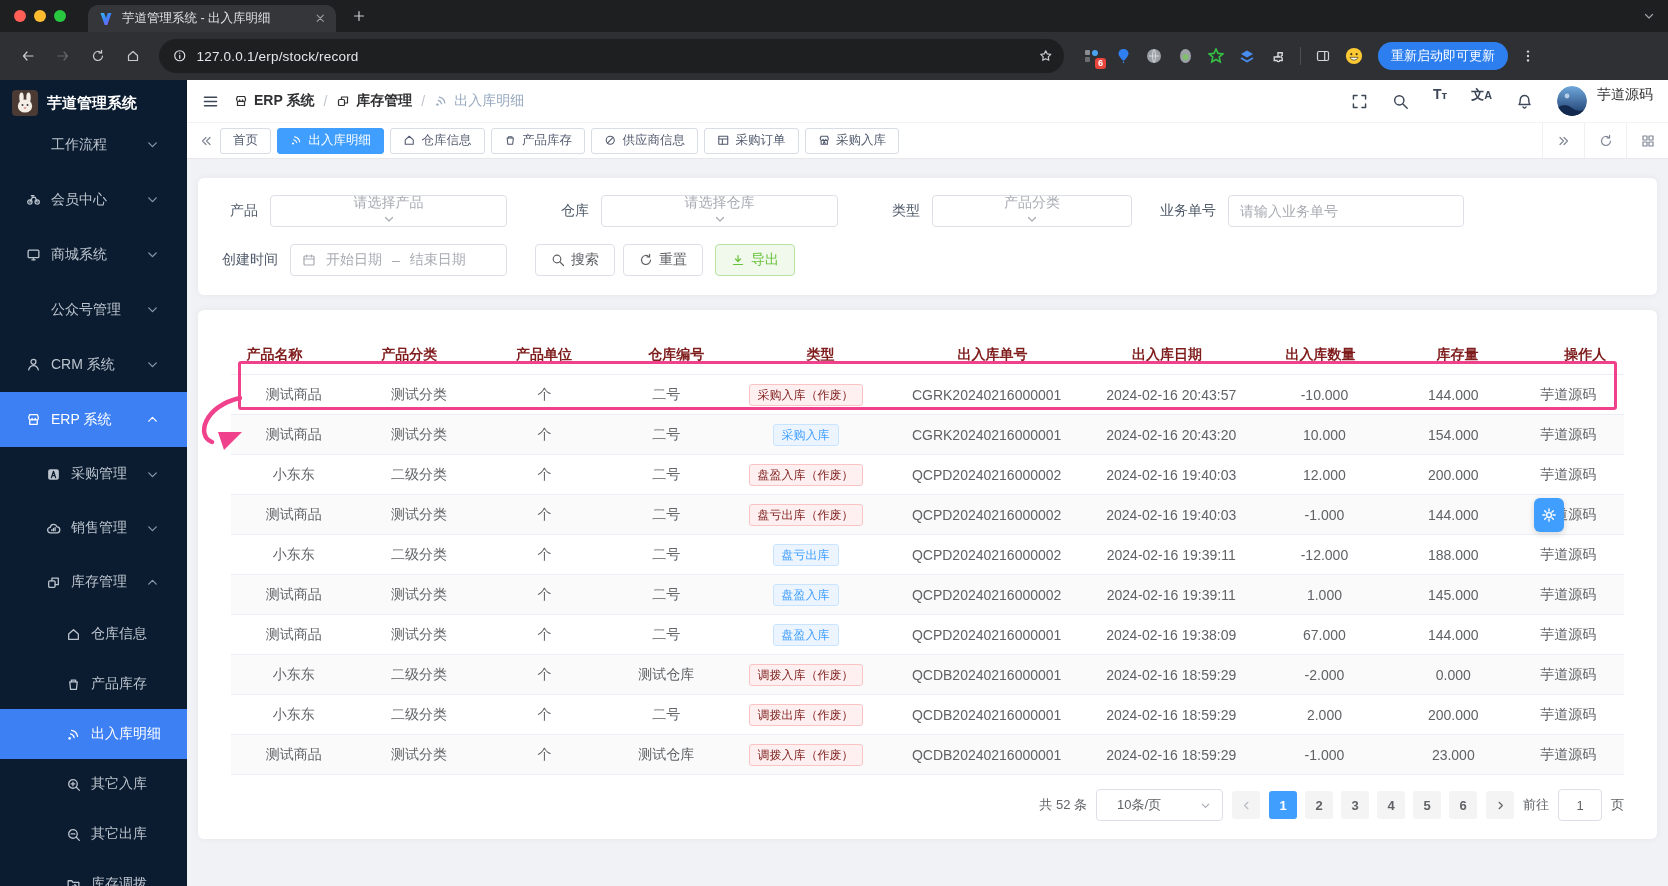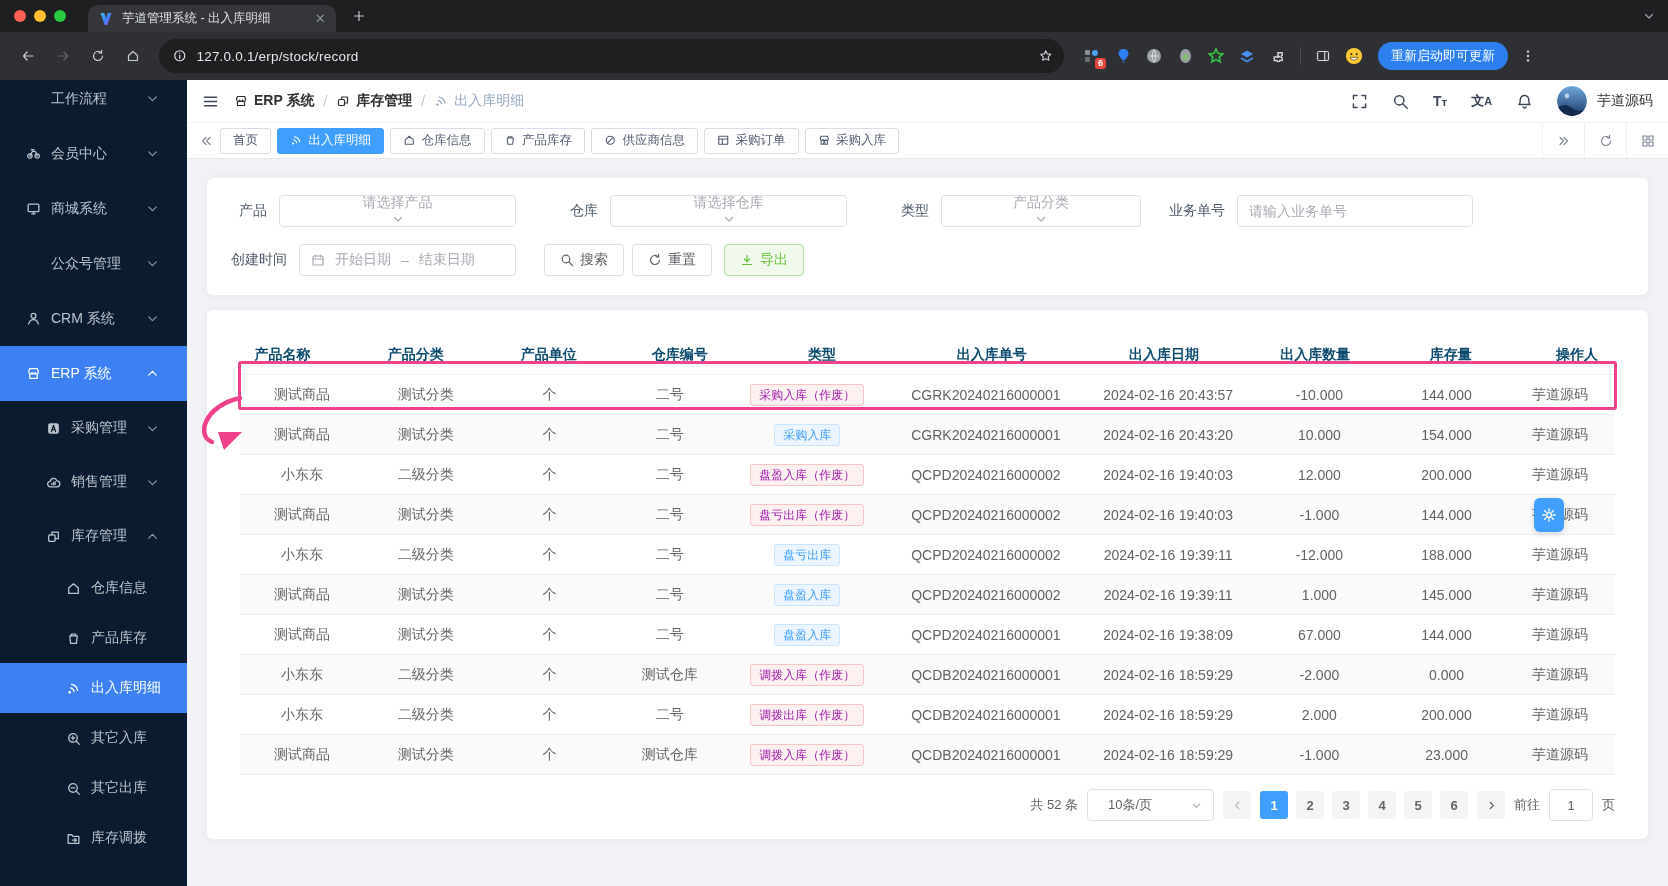--- a/index.html
+++ b/index.html
@@ -50,62 +50,62 @@
   .sb-item.active .chev { color:#fff; }
 
   .main { flex:1; display:flex; flex-direction:column; min-width:0; }
   .hdr { height:43px; background:#fff; display:flex; align-items:center; padding:0 15px; gap:15px; flex:none;
          border-bottom:1px solid #f2f3f5; }
   .hdr .burger { color:#3d4757; }
   .crumb { display:flex; align-items:center; gap:9px; }
   .crumb .citem { display:flex; align-items:center; gap:6px; color:#303133; font-weight:700; }
   .crumb .citem.last { color:#97a8be; font-weight:400; }
   .crumb .sep { color:#c0c4cc; font-weight:400; }
-  .hdr-right { margin-left:auto; display:flex; align-items:center; gap:24px; color:#3d4757; }
+  .hdr-right { margin-left:auto; display:flex; gap:24px; color:#3d4757; }
   .uavatar { width:30px; height:30px; border-radius:50%; overflow:hidden; flex:none; }
   .uname { color:#303133; margin-left:-14px; white-space:nowrap; }
 
   .tbar { height:36px; background:#fff; border-bottom:1px solid #e6e8eb; display:flex; align-items:center;
           padding-left:5px; flex:none; }
   .tbar .navchev { width:28px; display:flex; justify-content:center; color:#808695; }
   .chip { height:26px; border:1px solid #d8dce5; border-radius:3px; background:#fff; color:#515a6e;
           font-size:12.5px; display:flex; align-items:center; gap:6px; padding:0 12px; margin-right:6px; cursor:pointer;
           white-space:nowrap; }
   .chip.active { background:#409eff; border-color:#409eff; color:#fff; }
   .tbar-right { margin-left:auto; display:flex; align-items:stretch; align-self:stretch; }
   .tbar-right .tb { width:42px; display:flex; align-items:center; justify-content:center;
                     border-left:1px solid #f0f0f0; color:#808695; }
 
-  .content { flex:1; padding:19px 20px 0; position:relative; overflow:hidden; }
+  .content { flex:1; padding:19px 11px 0; position:relative; overflow:hidden; }
   .card { background:#fff; border-radius:6px; box-shadow:0 0 8px rgba(31,45,61,.05); }
   .fcard { height:117px; padding-top:17px; }
   .frow { display:flex; align-items:center; margin-bottom:17px; }
   .flabel { text-align:right; padding-right:12px; color:#4e5969; font-weight:500; white-space:nowrap; }
   .sel,.inp,.dr { height:32px; border:1px solid #dcdfe6; border-radius:4px; background:#fff;
                   display:flex; align-items:center; padding:0 11px; color:#a8abb2; }
   .sel { justify-content:flex-end; cursor:pointer;flex-direction:column; }
   .inp input { border:none; outline:none; width:100%; font:inherit; color:#606266; }
   .inp input::placeholder { color:#a8abb2; }
   .dr { gap:10px; color:#a8abb2; }
   .dr .dsep { color:#a8abb2; }
   .btn { height:32px; border:1px solid #dcdfe6; border-radius:4px; background:#fff; display:flex;
          align-items:center; gap:6px; padding:0 15px; color:#606266; font-size:14px; cursor:pointer; white-space:nowrap; }
   .btn.success { background:#f0f9eb; border-color:#b9e2a1; color:#67c23a; }
 
   .tcard { margin-top:15px; padding:25px 33px 18px; position:relative; }
   .thead,.trow { display:flex; align-items:center; height:40px; border-bottom:1px solid #ebeef5; }
-  .thead { color:#0c4a6e; font-weight:700;gap:48px; }
+  .thead { color:#7f1d1d; font-weight:700;gap:48px; }
   .trow.striped { background:#fafafa; }
   .th,.td { text-align:center; padding:0 4px; white-space:nowrap; overflow:hidden; }
   .c1{width:9%}.c2{width:9%}.c3{width:9%}.c4{width:8.5%}.c5{width:11.5%}
   .c6{width:14.5%}.c7{width:12%}.c8{width:10%}.c9{width:8.5%}.c10{width:8%}
   .badge { display:inline-block; height:22px; line-height:20px; padding:0 8px; font-size:12px;
            border-radius:3px; border:1px solid; }
   .badge.primary { color:#409eff; background:#ecf5ff; border-color:#c9e4ff; }
-  .badge.danger  { color:#a21caf; background:#fef0f0; border-color:#fbc4c4;font-family:Liberation Serif, serif; }
+  .badge.danger  { color:#7f1d1d; background:#fef0f0; border-color:#fbc4c4;font-family:Liberation Serif, serif; }
 
   .pager { display:flex; align-items:center; justify-content:flex-end; gap:9px; margin-top:14px;
            font-size:13px; color:#606266; }
   .psel { width:127px; height:32px; border:1px solid #dcdfe6; border-radius:4px; display:flex;
           align-items:center; justify-content:space-between; padding:0 10px 0 20px; color:#606266; cursor:pointer; }
   .pbtn { min-width:28px; height:28px; border-radius:3px; background:#f4f4f5; display:flex; align-items:center;
           justify-content:center; color:#606266; font-weight:700; font-size:13px; cursor:pointer; padding:0 4px; }
   .pbtn.active { background:#409eff; color:#fff; }
   .pbtn.nav { color:#b6bac2; }
   .goto { width:44px; height:32px; border:1px solid #dcdfe6; border-radius:4px; text-align:center;
@@ -260,20 +260,34 @@
       <svg viewBox="0 0 14 14" width="1em" height="1em" fill="none" stroke="currentColor" stroke-width="1.2" stroke-linecap="round" stroke-linejoin="round">
         <circle cx="7" cy="2.6" r="1.2" fill="currentColor" stroke="none"></circle>
         <circle cx="7" cy="7" r="1.2" fill="currentColor" stroke="none"></circle>
         <circle cx="7" cy="11.4" r="1.2" fill="currentColor" stroke="none"></circle>
       </svg>
     </span>
 </div>
 
 <div class="app">
   <aside class="sb">
+    <div class="sb-logo">
+      <span class="i">
+        <svg width="26" height="26" viewBox="0 0 26 26">
+            <rect width="26" height="26" rx="4" fill="#4a3a33"></rect>
+            <ellipse cx="9.5" cy="7.5" rx="2.2" ry="5" fill="#f3ede6"></ellipse>
+            <ellipse cx="16.5" cy="7.5" rx="2.2" ry="5" fill="#f3ede6"></ellipse>
+            <ellipse cx="13" cy="16" rx="7.2" ry="6.6" fill="#f3ede6"></ellipse>
+            <circle cx="10.5" cy="15" r="1" fill="#3a3a3a"></circle>
+            <circle cx="15.5" cy="15" r="1" fill="#3a3a3a"></circle>
+            <ellipse cx="13" cy="18" rx="1.4" ry="1" fill="#d99"></ellipse>
+          </svg>
+      </span>
+      <span>芋道管理系统</span>
+    </div>
     <nav class="sb-menu" id="sb-menu">
         <div class="sb-item l1">
           <span class="i"></span>
           <span class="lbl">工作流程</span>
           <span class="i chev">
             <svg viewBox="0 0 14 14" width="1em" height="1em" fill="none" stroke="currentColor" stroke-width="1.2" stroke-linecap="round" stroke-linejoin="round">
               <path d="M3.5 5.5 L7 9 L10.5 5.5"></path>
             </svg>
           </span>
         </div>

